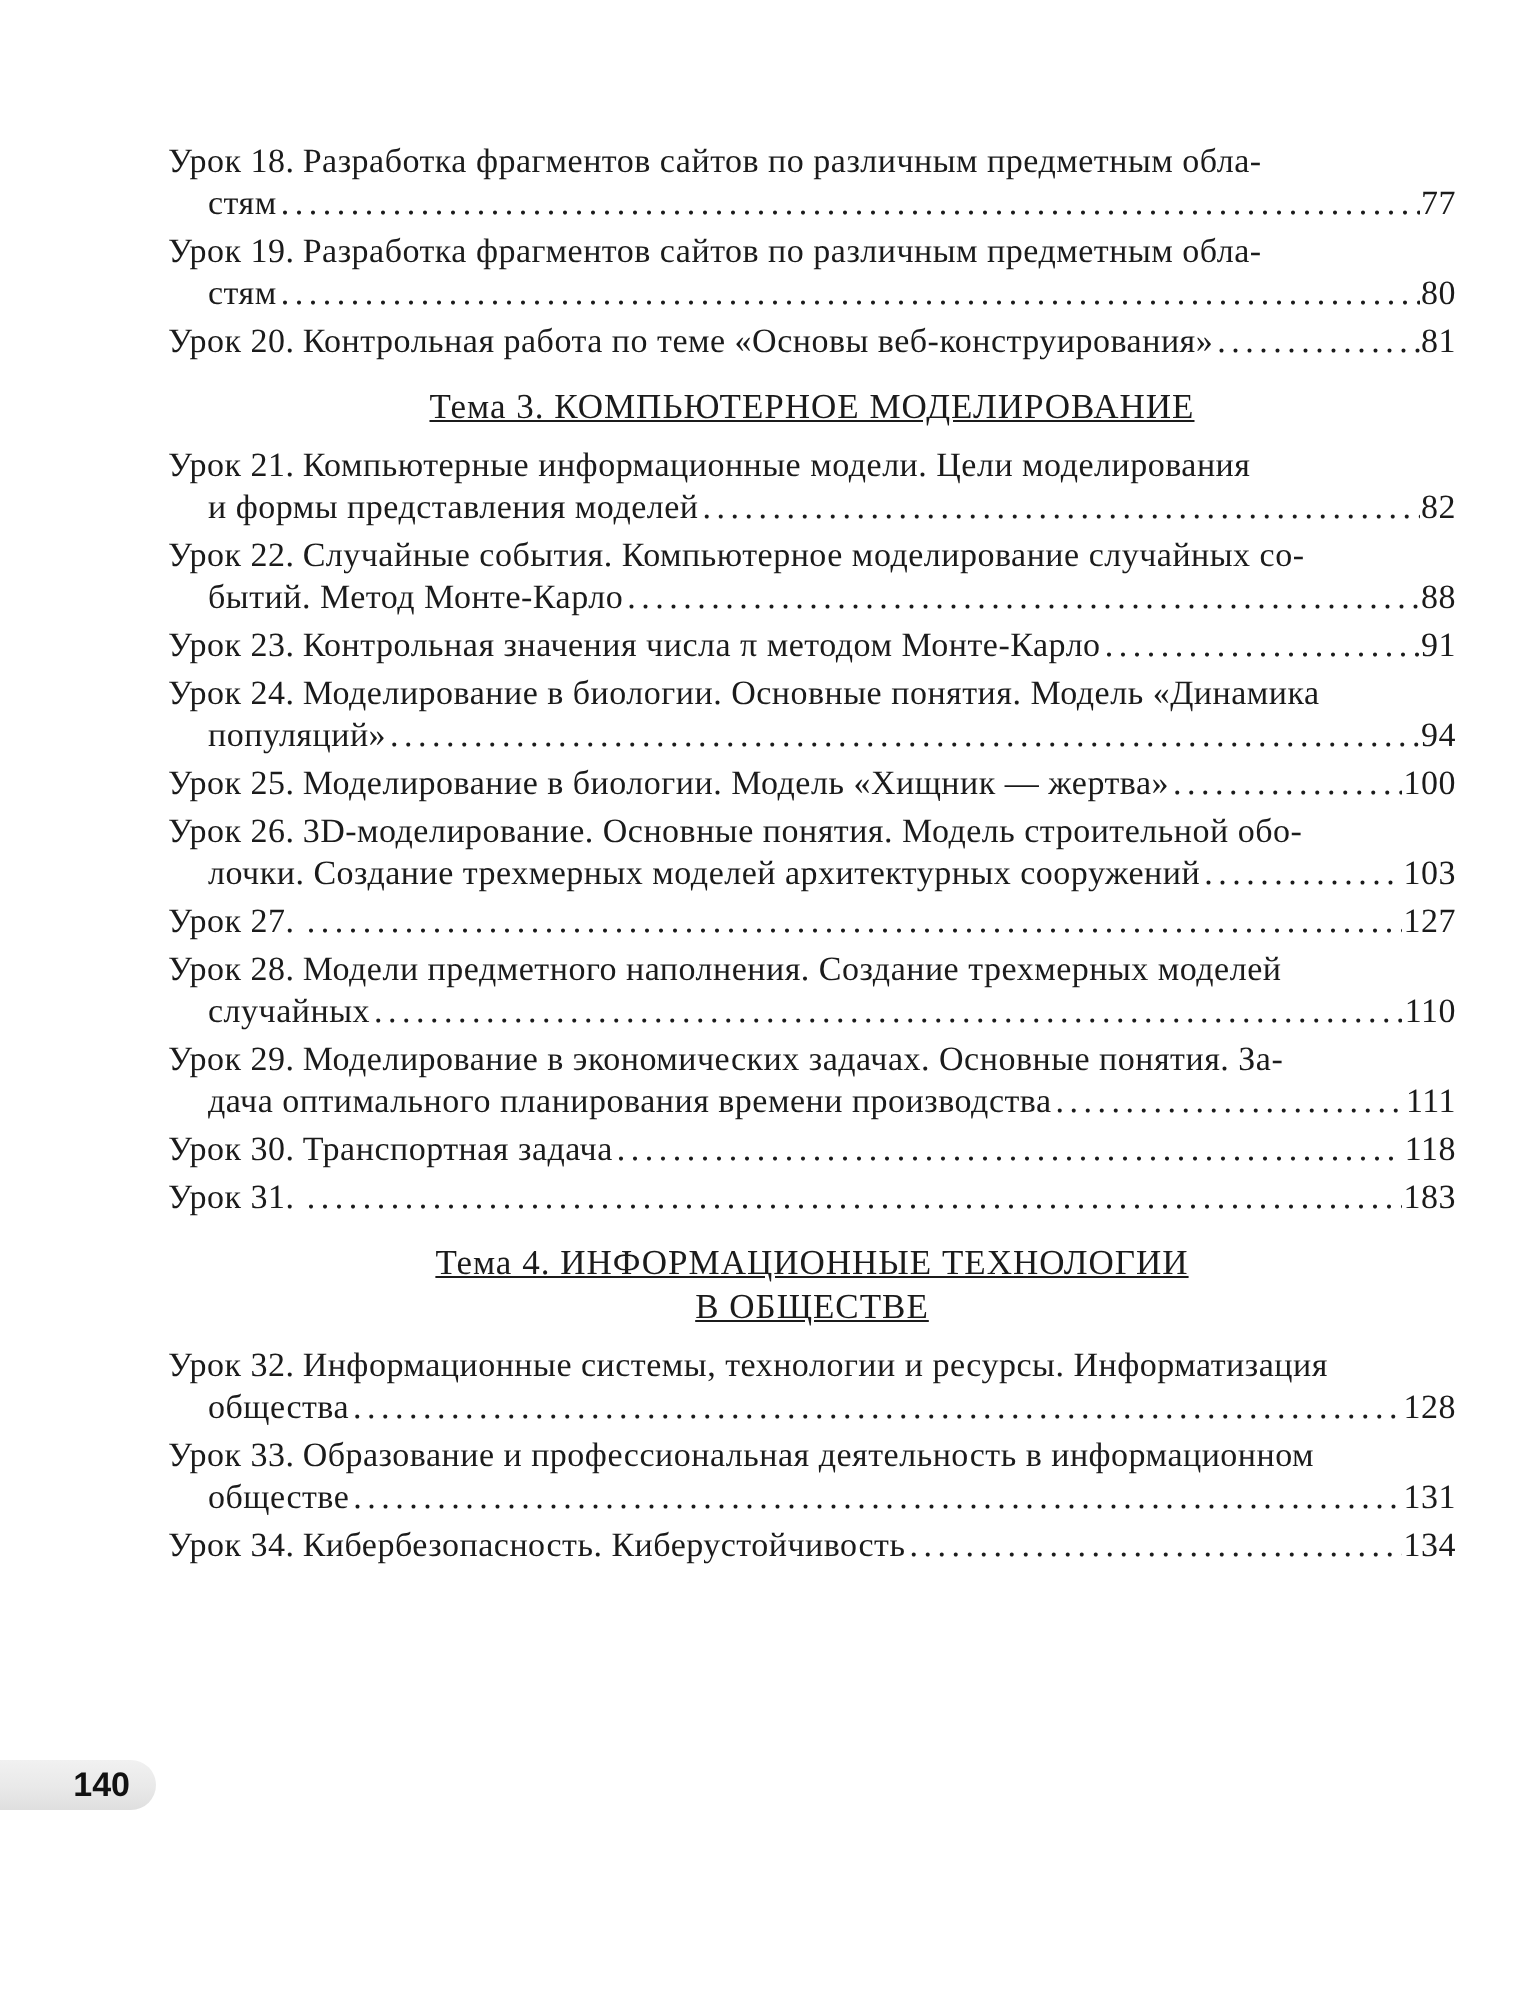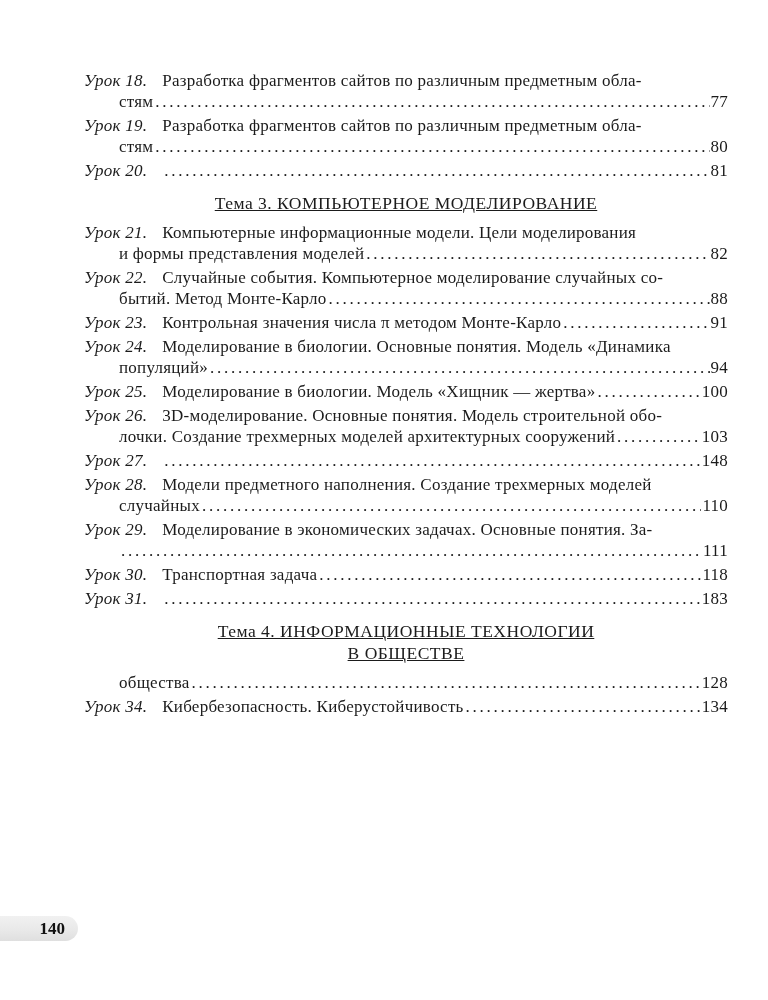--- a/index.html
+++ b/index.html
@@ -18,29 +18,28 @@
   .toc-entry {
     font-size: 17px;
     line-height: 21px;
     letter-spacing: 0.25px;
     margin-bottom: 3px;
   }
   .toc-entry .line {
     white-space: nowrap;
   }
   .toc-entry .line.cont {
-    margin-left: 35px; 
+    margin-left: 20px; 
   }
   .toc-entry .line.last {
     display: flex;
     align-items: baseline;
   }
   .lesson-label {
-    font-style: italic;
-    margin-right: 15px;
+    margin-right: 4px;
     flex: 0 0 auto;
   }
   .entry-text {
     flex: 0 0 auto;
   }
   .leader {
     flex: 1 1 0;
     min-width: 8px;
     overflow: hidden;
     white-space: nowrap;
@@ -57,31 +56,31 @@
     text-align: center;
     font-size: 17.5px;
     line-height: 22px;
     letter-spacing: 0.5px;
     margin: 11px 0 8px 0;
     text-decoration: underline;
   }
   .page-badge {
     position: absolute;
     left: 0;
-    top: 916px;
+    top: 880px;
     width: 78px;
     height: 25px;
     box-sizing: border-box;
     background: linear-gradient(180deg, #f1f1f1 0%, #e9e9e9 55%, #dfdfdf 100%);
     border-radius: 0 13px 13px 0;
     display: flex;
     align-items: center;
     justify-content: flex-end;
     padding-right: 13px;
-    font-family: Liberation Serif, serif;
+    font-family: Liberation Sans, sans-serif;
     font-weight: bold;
     font-size: 17px;
     color: #111111;
   }
 </style>
 </head>
 <body>
 
 <div class="page">
   <div class="content" id="toc-list">
@@ -97,20 +96,21 @@
         <div class="line"><span class="lesson-label">Урок 19.</span><span class="entry-text">Разработка фрагментов сайтов по различным предметным обла-</span></div>
         <div class="line cont last">
           <span class="entry-text">стям</span>
           <span class="leader"></span>
           <span class="pnum">80</span>
         </div>
       </div>
       <div class="toc-entry">
         <div class="line last">
           <span class="lesson-label">Урок 20.</span>
+          <span class="entry-text">Контрольная работа по теме «Основы веб-конструирования»</span>
           <span class="leader"></span>
           <span class="pnum">81</span>
         </div>
       </div>
       <div class="theme-heading">
         <div>Тема 3. КОМПЬЮТЕРНОЕ МОДЕЛИРОВАНИЕ</div>
       </div>
       <div class="toc-entry">
         <div class="line"><span class="lesson-label">Урок 21.</span><span class="entry-text">Компьютерные информационные модели. Цели моделирования</span></div>
         <div class="line cont last">
@@ -156,34 +156,35 @@
         <div class="line cont last">
           <span class="entry-text">лочки. Создание трехмерных моделей архитектурных сооружений</span>
           <span class="leader"></span>
           <span class="pnum">103</span>
         </div>
       </div>
       <div class="toc-entry">
         <div class="line last">
           <span class="lesson-label">Урок 27.</span>
           <span class="leader"></span>
-          <span class="pnum">148</span>
+          <span class="pnum">127</span>
         </div>
       </div>
       <div class="toc-entry">
         <div class="line"><span class="lesson-label">Урок 28.</span><span class="entry-text">Модели предметного наполнения. Создание трехмерных моделей</span></div>
         <div class="line cont last">
           <span class="entry-text">случайных</span>
           <span class="leader"></span>
           <span class="pnum">110</span>
         </div>
       </div>
       <div class="toc-entry">
         <div class="line"><span class="lesson-label">Урок 29.</span><span class="entry-text">Моделирование в экономических задачах. Основные понятия. За-</span></div>
         <div class="line cont last">
+          <span class="entry-text">дача оптимального планирования времени производства</span>
           <span class="leader"></span>
           <span class="pnum">111</span>
         </div>
       </div>
       <div class="toc-entry">
         <div class="line last">
           <span class="lesson-label">Урок 30.</span>
           <span class="entry-text">Транспортная задача</span>
           <span class="leader"></span>
           <span class="pnum">118</span>
@@ -194,24 +195,33 @@
           <span class="lesson-label">Урок 31.</span>
           <span class="leader"></span>
           <span class="pnum">183</span>
         </div>
       </div>
       <div class="theme-heading">
         <div>Тема 4. ИНФОРМАЦИОННЫЕ ТЕХНОЛОГИИ</div>
         <div>В ОБЩЕСТВЕ</div>
       </div>
       <div class="toc-entry">
+        <div class="line"><span class="lesson-label">Урок 32.</span><span class="entry-text">Информационные системы, технологии и ресурсы. Информатизация</span></div>
         <div class="line cont last">
           <span class="entry-text">общества</span>
           <span class="leader"></span>
           <span class="pnum">128</span>
+        </div>
+      </div>
+      <div class="toc-entry">
+        <div class="line"><span class="lesson-label">Урок 33.</span><span class="entry-text">Образование и профессиональная деятельность в информационном</span></div>
+        <div class="line cont last">
+          <span class="entry-text">обществе</span>
+          <span class="leader"></span>
+          <span class="pnum">131</span>
         </div>
       </div>
       <div class="toc-entry">
         <div class="line last">
           <span class="lesson-label">Урок 34.</span>
           <span class="entry-text">Кибербезопасность. Киберустойчивость</span>
           <span class="leader"></span>
           <span class="pnum">134</span>
         </div>
       </div>

